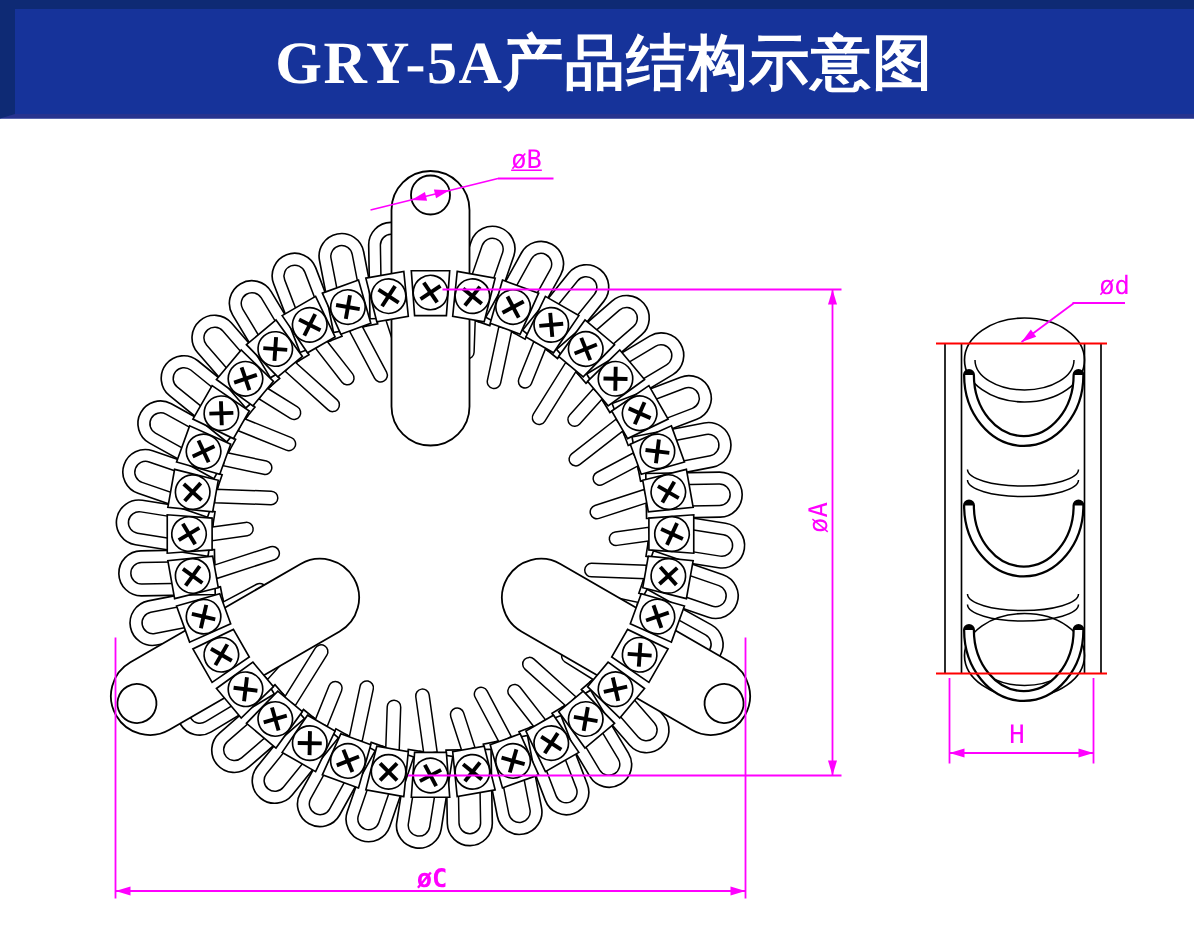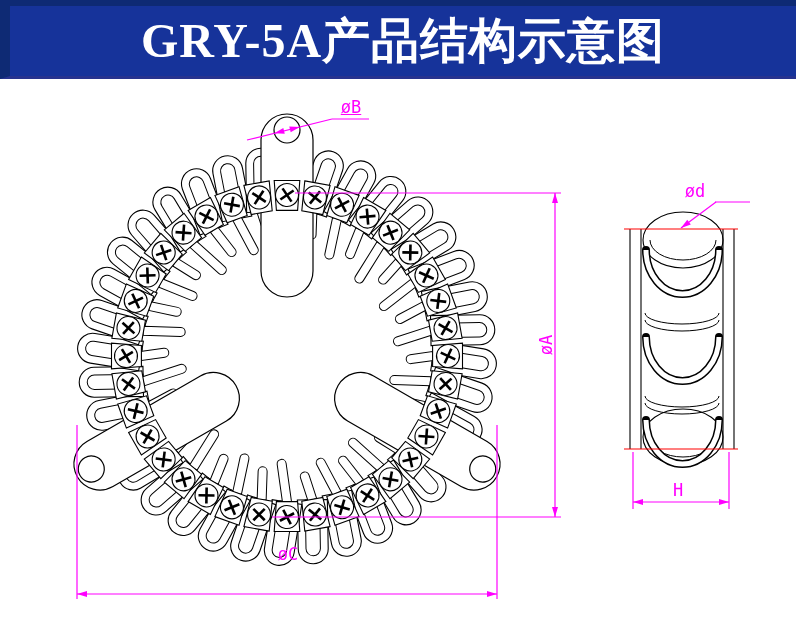--- a/index.html
+++ b/index.html
@@ -3,21 +3,21 @@
 <meta charset="utf-8">
 <style>
   html,body{margin:0;padding:0;background:#888;}
   #stage{position:relative;width:796px;height:626px;background:#ffffff;overflow:hidden;
          font-family:"DejaVu Sans Mono",monospace;}
   #titlebar{position:absolute;left:0;top:0;width:786px;height:70px;
             background:#16339a;border-left:10px solid #0e2a74;border-top:6px solid #0e2a74;
             border-bottom:3px solid #27338f;
             display:flex;align-items:center;justify-content:center;}
   #titlebar .title{color:#ffffff;font-family:"Liberation Serif","DejaVu Serif",serif;
-            font-size:48px;font-weight:bold;letter-spacing:1px;white-space:nowrap;}
+            font-size:40px;font-weight:bold;letter-spacing:1px;white-space:nowrap;}
   #cad{position:absolute;left:0;top:0;width:796px;height:626px;}
   .dimlabel{position:absolute;color:#ff00ff;font-size:17px;line-height:20px;height:20px;
             text-align:center;white-space:nowrap;}
   .rot90{transform:rotate(-90deg);transform-origin:50% 50%;}
 </style>
 </head>
 <body>
 
 <div id="stage">
   <div id="titlebar">
@@ -558,16 +558,16 @@
         <line x1="633" y1="452" x2="633" y2="509" stroke="#ff00ff" stroke-width="1.2"></line>
         <line x1="729" y1="452" x2="729" y2="509" stroke="#ff00ff" stroke-width="1.2"></line>
         <line x1="633" y1="502" x2="729" y2="502" stroke="#ff00ff" stroke-width="1.2"></line>
         <path d="M 0 0 L -10 3 L -10 -3 Z" fill="#ff00ff" transform="translate(633 502) rotate(180)"></path>
         <path d="M 0 0 L -10 3 L -10 -3 Z" fill="#ff00ff" transform="translate(729 502) rotate(0)"></path>
       </g>
     </svg>
 
   <div class="dimlabel" style="left:330px;top:97px;width:42px;text-decoration:underline;">øB</div>
   <div class="dimlabel rot90" style="left:525px;top:335px;width:42px;">øA</div>
-  <div class="dimlabel" style="left:268px;top:544px;width:40px;">øC</div>
-  <div class="dimlabel" style="left:675px;top:181px;width:40px;">ød</div>
+  <div class="dimlabel" style="left:268px;top:576px;width:40px;font-weight:bold;">øC</div>
+  <div class="dimlabel" style="left:723px;top:181px;width:40px;">ød</div>
   <div class="dimlabel" style="left:668px;top:480px;width:20px;">H</div>
 </div>
 
 </body></html>

